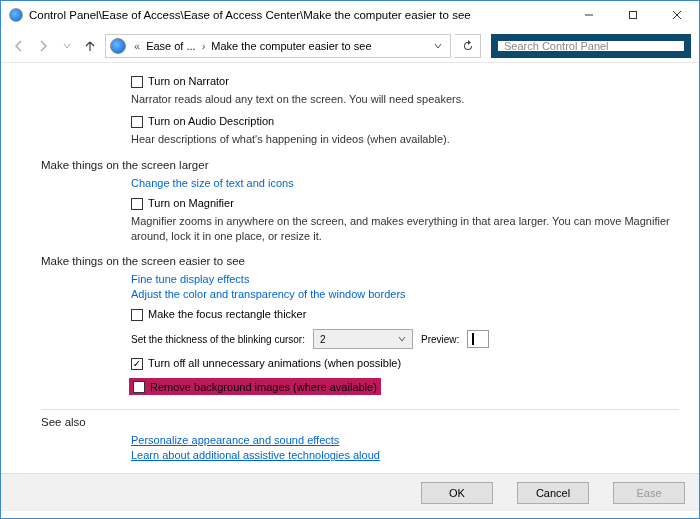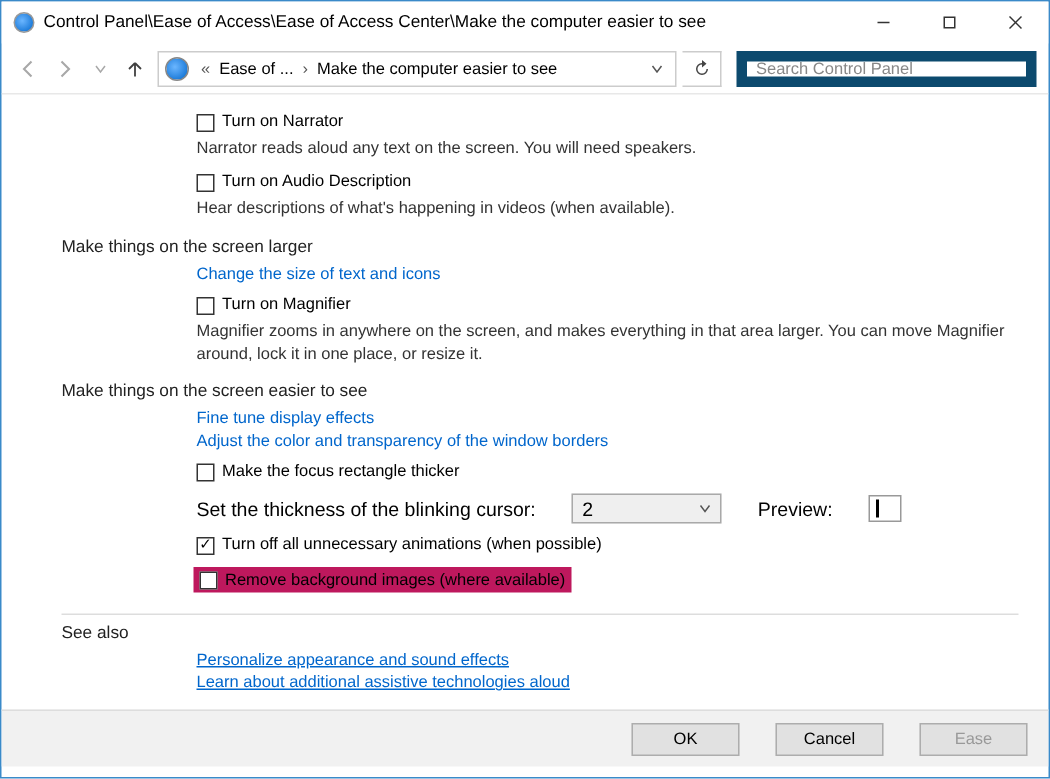--- a/index.html
+++ b/index.html
@@ -25,21 +25,21 @@
 .content { padding: 8px 20px 8px 90px; height: 410px; overflow: hidden; }
 .row { display: flex; align-items: flex-start; margin: 4px 0; }
 .cb { width: 12px; height: 12px; border: 1px solid #333; background: #fff; margin-right: 5px; flex-shrink: 0; margin-top: 1px; display: inline-flex; align-items: center; justify-content: center; }
 .cb.checked::after { content: "✓"; font-size: 10px; line-height: 1; color: #000; }
 .cblabel { font-size: 11px; }
 .desc { font-size: 11px; color: #333; margin: 2px 0 8px 40px; line-height: 1.35; }
 .section { font-size: 11.5px; color: #222; margin: 12px 0 6px -50px; }
 .link { color: #0066cc; font-size: 11px; margin: 3px 0; cursor: pointer; }
 .link.u { text-decoration: underline; }
 .indent { margin-left: 40px; }
-.cursorrow { display: flex; align-items: center; gap: 24px; margin: 8px 0 8px 40px; font-size: 13px; }
+.cursorrow { display: flex; align-items: center; gap: 8px; margin: 8px 0 8px 40px; font-size: 10px; }
 .select { width: 100px; height: 20px; border: 1px solid #a9a9a9; background: #efefef; display: flex; align-items: center; padding: 0 6px; justify-content: space-between; }
 .preview { width: 22px; height: 18px; border: 1px solid #999; background: #fff; display: flex; align-items: center; padding-left: 4px; }
 .cursorbar { width: 1.5px; height: 12px; background: #000; }
 .hlrow { background: #be185d; padding: 2px 4px; display: inline-flex; align-items: center; margin: 4px 0 4px 38px; }
 .divider { border: none; border-top: 1px solid #ddd; margin: 10px 0 6px -50px; }
 .footer { height: 38px; border-top: 1px solid #ddd; display: flex; align-items: center; justify-content: flex-end; gap: 24px; padding: 0 14px; background: #f1f1f1; }
 .btn { min-width: 72px; height: 22px; border: 1px solid #adadad; background: #e1e1e1; font-size: 11px; display: flex; align-items: center; justify-content: center; }
 .btn.disabled { color: #999; }
 svg { display: block; }
 </style>

